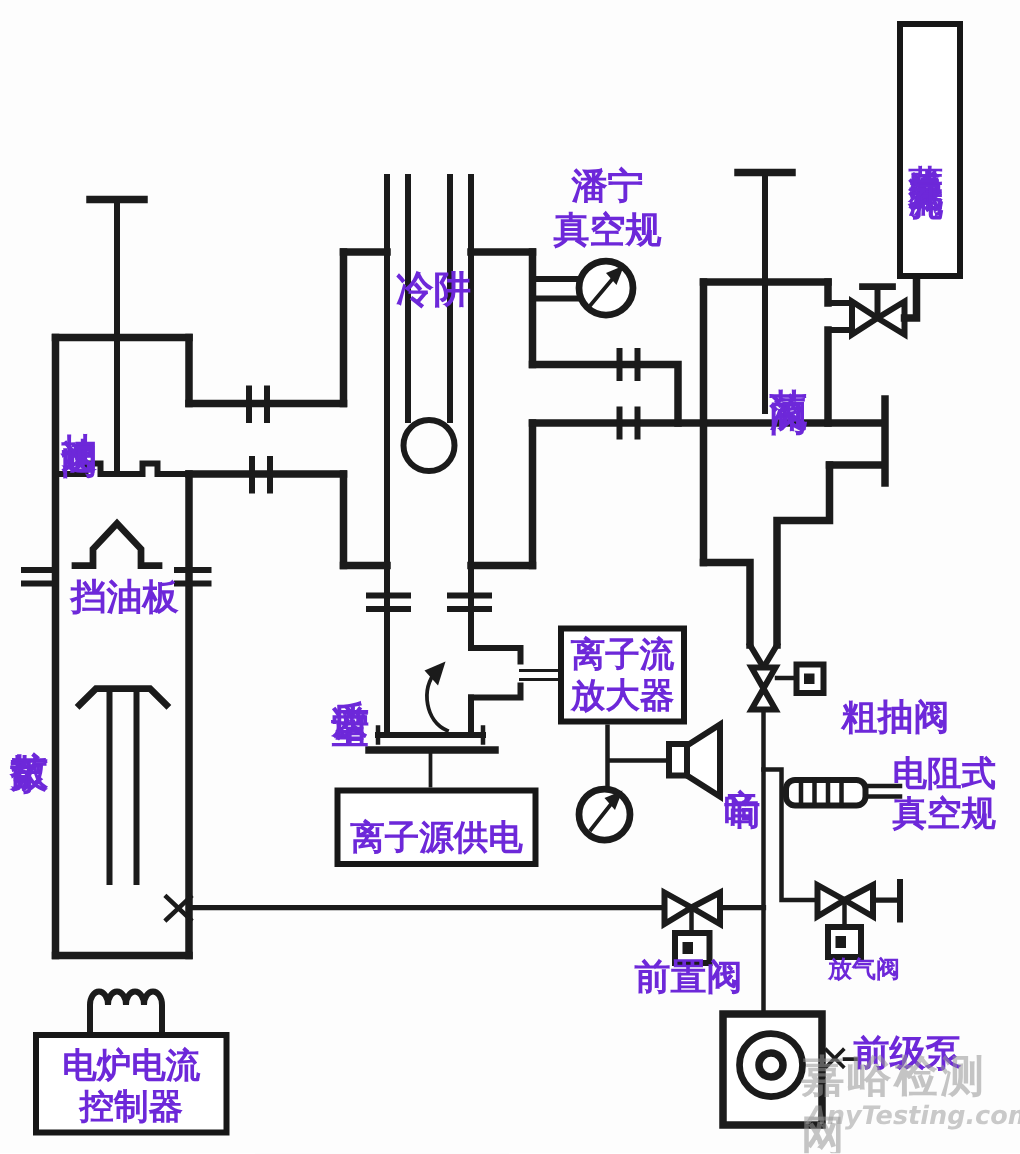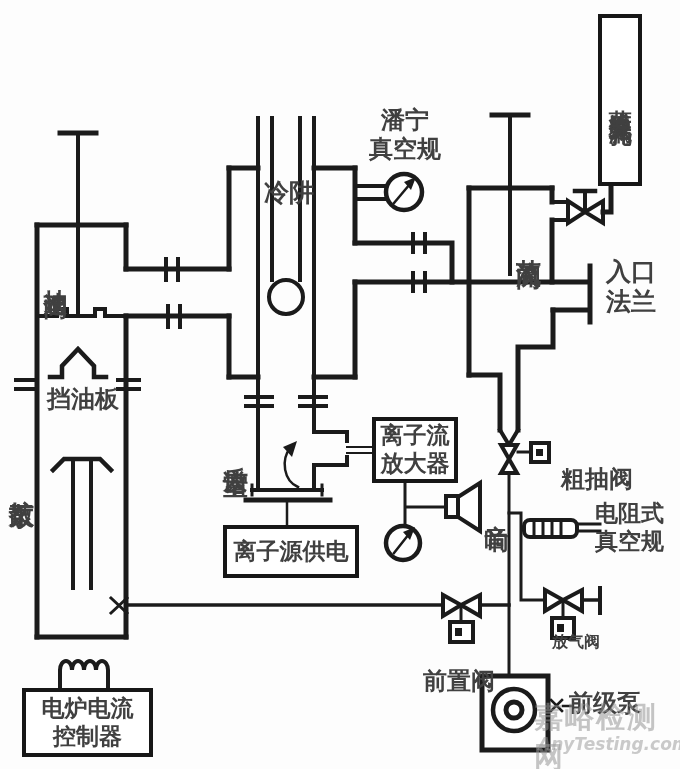--- a/index.html
+++ b/index.html
@@ -1,21 +1,21 @@
 <!DOCTYPE html>
 <html><head>
 <meta charset="utf-8">
 <style>
   html,body{margin:0;padding:0;background:#fff;}
   *{box-sizing:border-box;}
   #canvas{position:relative;width:680px;height:769px;background:#fdfdfd;overflow:hidden;
           font-family:"DejaVu Sans",sans-serif;}
   #linework{position:absolute;left:0;top:0;z-index:1;}
-  .lbl{position:absolute;z-index:3;font-weight:bold;color:#404040;
-       display:flex;align-items:center;justify-content:center;text-align:center;
+  .lbl{position:absolute;z-index:3;font-weight:bold;color:#6d28d9;
+       display:flex;align-items:flex-end;justify-content:center;text-align:center;
        white-space:nowrap;line-height:1.2;}
   .lbl .ln2{display:block;}
   .v{writing-mode:vertical-rl;text-orientation:upright;letter-spacing:3px;}
   .bx{border:4px solid #171717;background:#fff;}
   .left{justify-content:flex-start;text-align:left;}
   .wm-cn{position:absolute;z-index:4;font-weight:bold;color:rgba(150,150,150,0.55);
          letter-spacing:2px;}
   .wm-url{position:absolute;z-index:4;font-style:italic;color:rgba(150,150,150,0.5);
           font-weight:bold;}
   
@@ -181,26 +181,20 @@
     <span>
         <span class="ln2">潘宁</span>
         <span class="ln2">真空规</span>
       </span>
   </div>
 
   <div class="lbl" style="left:257px;top:178px;width:64px;height:30px;font-size:25px;">冷阱</div>
 
   <div class="lbl v" style="left:510px;top:190px;width:36px;height:104px;font-size:25px;">节流阀</div>
 
-  <div class="lbl" style="left:596px;top:253px;width:70px;height:68px;font-size:25px;">
-    <span>
-        <span class="ln2">入口</span>
-        <span class="ln2">法兰</span>
-      </span>
-  </div>
 
   <div class="lbl v" style="left:38px;top:228px;width:34px;height:90px;font-size:24px;">抽速阀</div>
 
   <div class="lbl" style="left:38px;top:385px;width:90px;height:28px;font-size:24px;">挡油板</div>
 
   <div class="lbl v" style="left:4px;top:434px;width:34px;height:100px;font-size:25px;">扩散泵</div>
 
   <div class="lbl v" style="left:218px;top:398px;width:34px;height:104px;font-size:25px;">质谱室</div>
 
   <div class="lbl bx" style="left:223px;top:525px;width:136px;height:53px;font-size:23px;">离子源供电</div>
@@ -217,21 +211,21 @@
 
   <div class="lbl" style="left:554px;top:435px;width:86px;height:28px;font-size:24px;margin-top:30px;">粗抽阀</div>
 
   <div class="lbl left" style="left:595px;top:498px;width:86px;height:60px;font-size:23px;">
     <span>
         <span class="ln2">电阻式</span>
         <span class="ln2">真空规</span>
       </span>
   </div>
 
-  <div class="lbl" style="left:418px;top:668px;width:82px;height:27px;font-size:24px;">前置阀</div>
+  <div class="lbl" style="left:418px;top:639px;width:82px;height:27px;font-size:24px;">前置阀</div>
 
   <div class="lbl" style="left:535px;top:628px;width:82px;height:27px;font-size:16px;">放气阀</div>
 
   <div class="lbl" style="left:561px;top:690px;width:88px;height:27px;font-size:24px;">前级泵</div>
 
   <div class="lbl bx" style="left:22px;top:688px;width:131px;height:69px;font-size:23px;">
     <span>
         <span class="ln2">电炉电流</span>
         <span class="ln2">控制器</span>
       </span>

